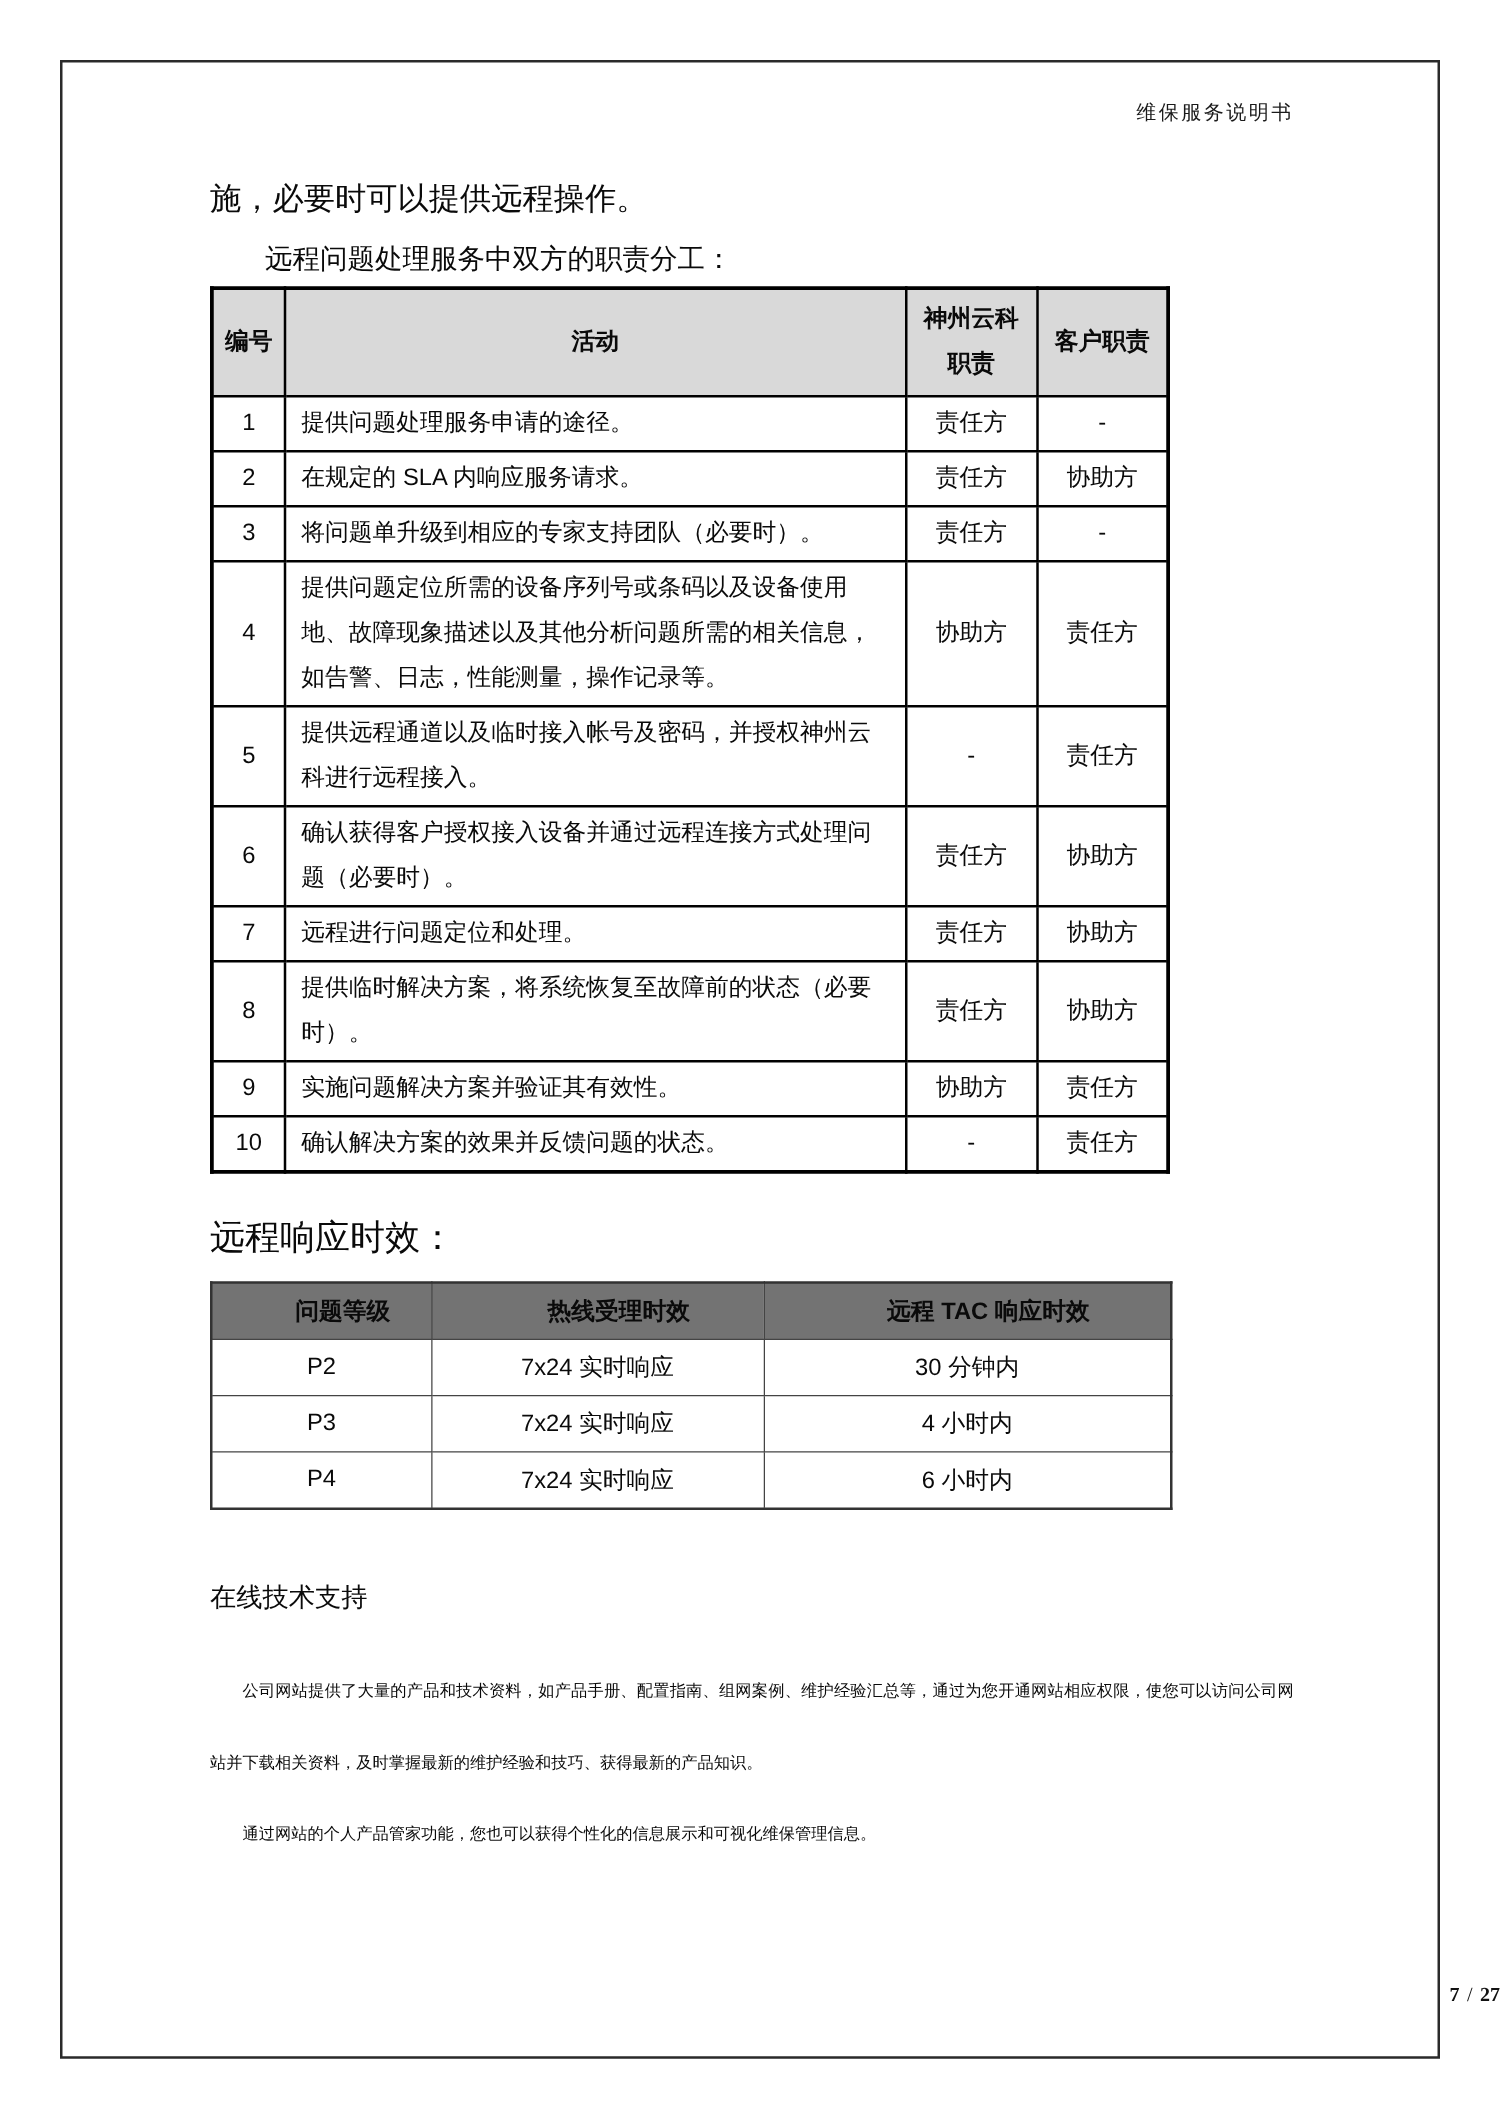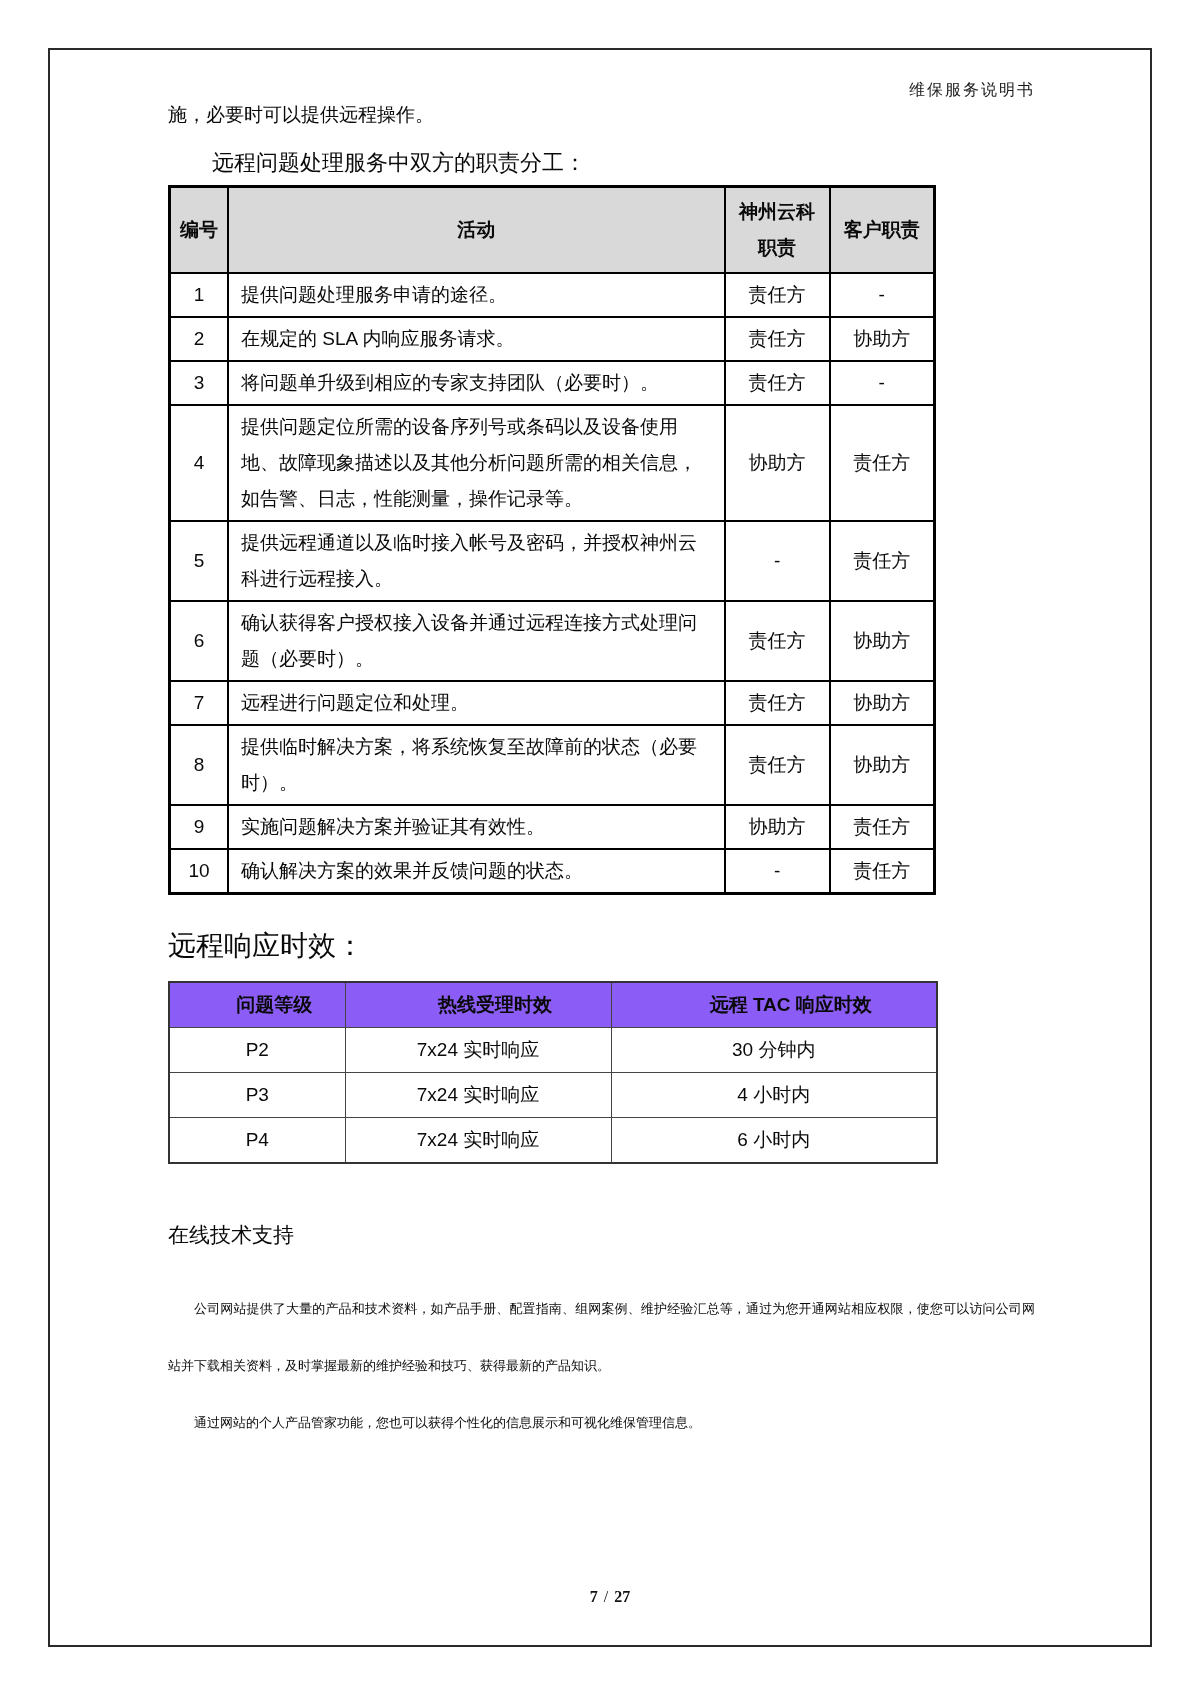--- a/index.html
+++ b/index.html
@@ -24,21 +24,22 @@
   }
   .doc-header{
     text-align:right;
     margin-top:30px;
     font-family:"Liberation Serif", serif;
     font-size:16px;
     color:#1a1a1a;
     letter-spacing:2px;
   }
   .intro-line{
-    font-size:19px;
+    margin-top:44px;
+    font-size:25px;
     line-height:28px;
   }
   .table1-caption{
     margin-top:20px;
     font-size:22px;
     text-indent:2em;
     line-height:28px;
   }
   table{border-collapse:collapse;}
   .resp-table{
@@ -83,21 +84,21 @@
     font-size:19px;
   }
   .sla-table th,.sla-table td{
     border:1px solid #444;
     height:40px;
     text-align:center;
     vertical-align:middle;
     font-weight:400;
     padding:2px 6px;
   }
-  .sla-table th{background:#8b5cf6;font-weight:700;padding-left:40px;}
+  .sla-table th{background:#737373;font-weight:700;padding-left:40px;}
   .sla-col1{width:176px;}
   .sla-col2{width:266px;}
   .sla-col3{width:326px;}
   .online-heading{
     margin-top:56px;
     font-size:21px;
     line-height:30px;
   }
   .body-para{
     margin:0;
@@ -105,21 +106,21 @@
     font-size:13px;
     line-height:57px;
     text-align:justify;
     text-indent:2em;
   }
   .body-para.second{margin-top:0;}
   .doc-footer{
     position:absolute;
     left:0;right:0;
     top:1588px;
-    text-align:center;
+    text-align:right;
     font-family:"Liberation Serif", serif;
     font-size:16px;
     color:#111;
     padding-left:20px;
   }
   .doc-footer .num{font-weight:700;}
   .doc-footer .sep{font-weight:400;padding:0 6px;}
 </style>
 </head>
 <body>

